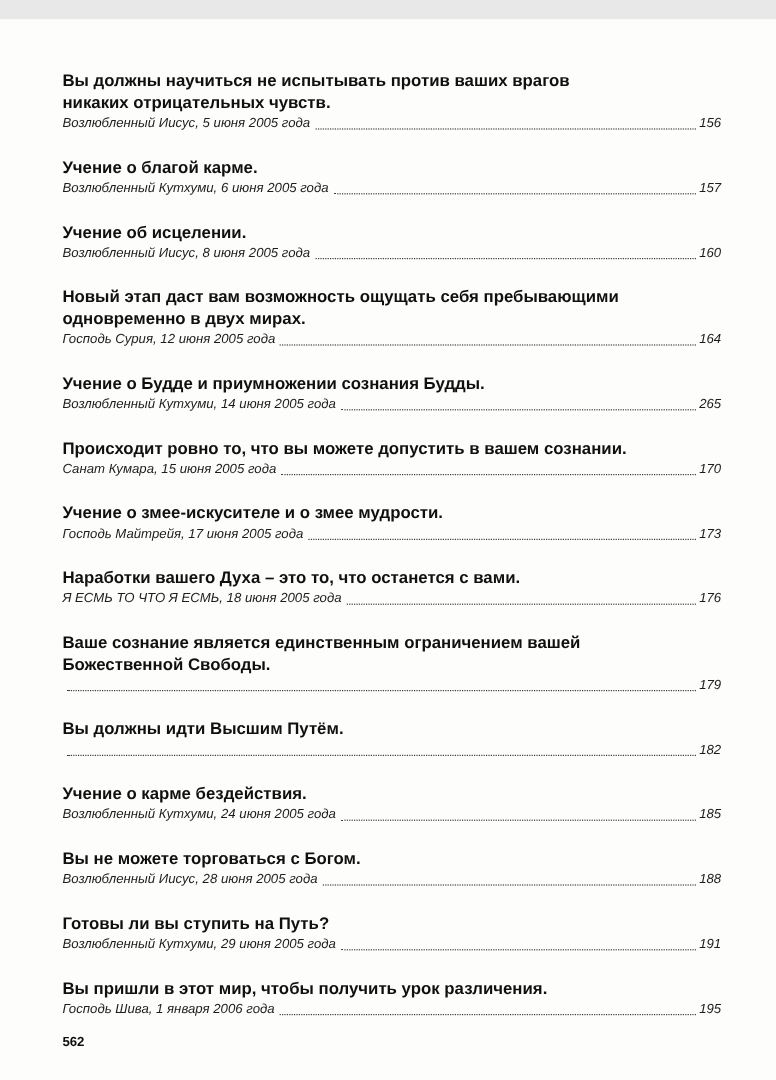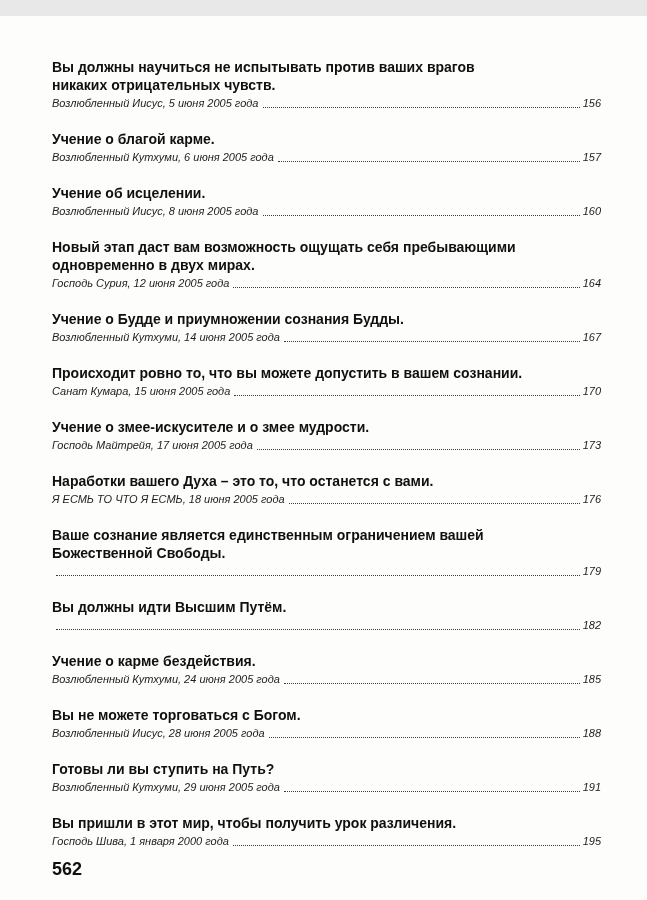--- a/index.html
+++ b/index.html
@@ -53,21 +53,21 @@
   }
   .entry-page {
     font-style: italic;
     white-space: nowrap;
   }
   .folio {
     position: absolute;
     left: 52px;
     bottom: 38px;
     font-weight: bold;
-    font-size: 18px;
+    font-size: 11px;
     line-height: 18px;
     color: #101010;
   }
 </style>
 </head>
 <body>
 
 <div class="page">
   <div class="toc">
 
@@ -107,21 +107,21 @@
         <span class="leader"></span>
         <span class="entry-page">164</span>
       </div>
     </div>
 
     <div class="entry">
       <div class="entry-title">Учение о Будде и приумножении сознания Будды.</div>
       <div class="entry-meta">
         <span class="entry-author">Возлюбленный Кутхуми, 14 июня 2005 года</span>
         <span class="leader"></span>
-        <span class="entry-page">167</span>
+        <span class="entry-page">265</span>
       </div>
     </div>
 
     <div class="entry">
       <div class="entry-title">Происходит ровно то, что вы можете допустить в вашем сознании.</div>
       <div class="entry-meta">
         <span class="entry-author">Санат Кумара, 15 июня 2005 года</span>
         <span class="leader"></span>
         <span class="entry-page">170</span>
       </div>
@@ -185,21 +185,21 @@
       <div class="entry-meta">
         <span class="entry-author">Возлюбленный Кутхуми, 29 июня 2005 года</span>
         <span class="leader"></span>
         <span class="entry-page">191</span>
       </div>
     </div>
 
     <div class="entry">
       <div class="entry-title">Вы пришли в этот мир, чтобы получить урок различения.</div>
       <div class="entry-meta">
-        <span class="entry-author">Господь Шива, 1 января 2000 года</span>
+        <span class="entry-author">Господь Шива, 1 января 2006 года</span>
         <span class="leader"></span>
         <span class="entry-page">195</span>
       </div>
     </div>
 
   </div>
 
   <div class="folio">562</div>
 </div>
 

